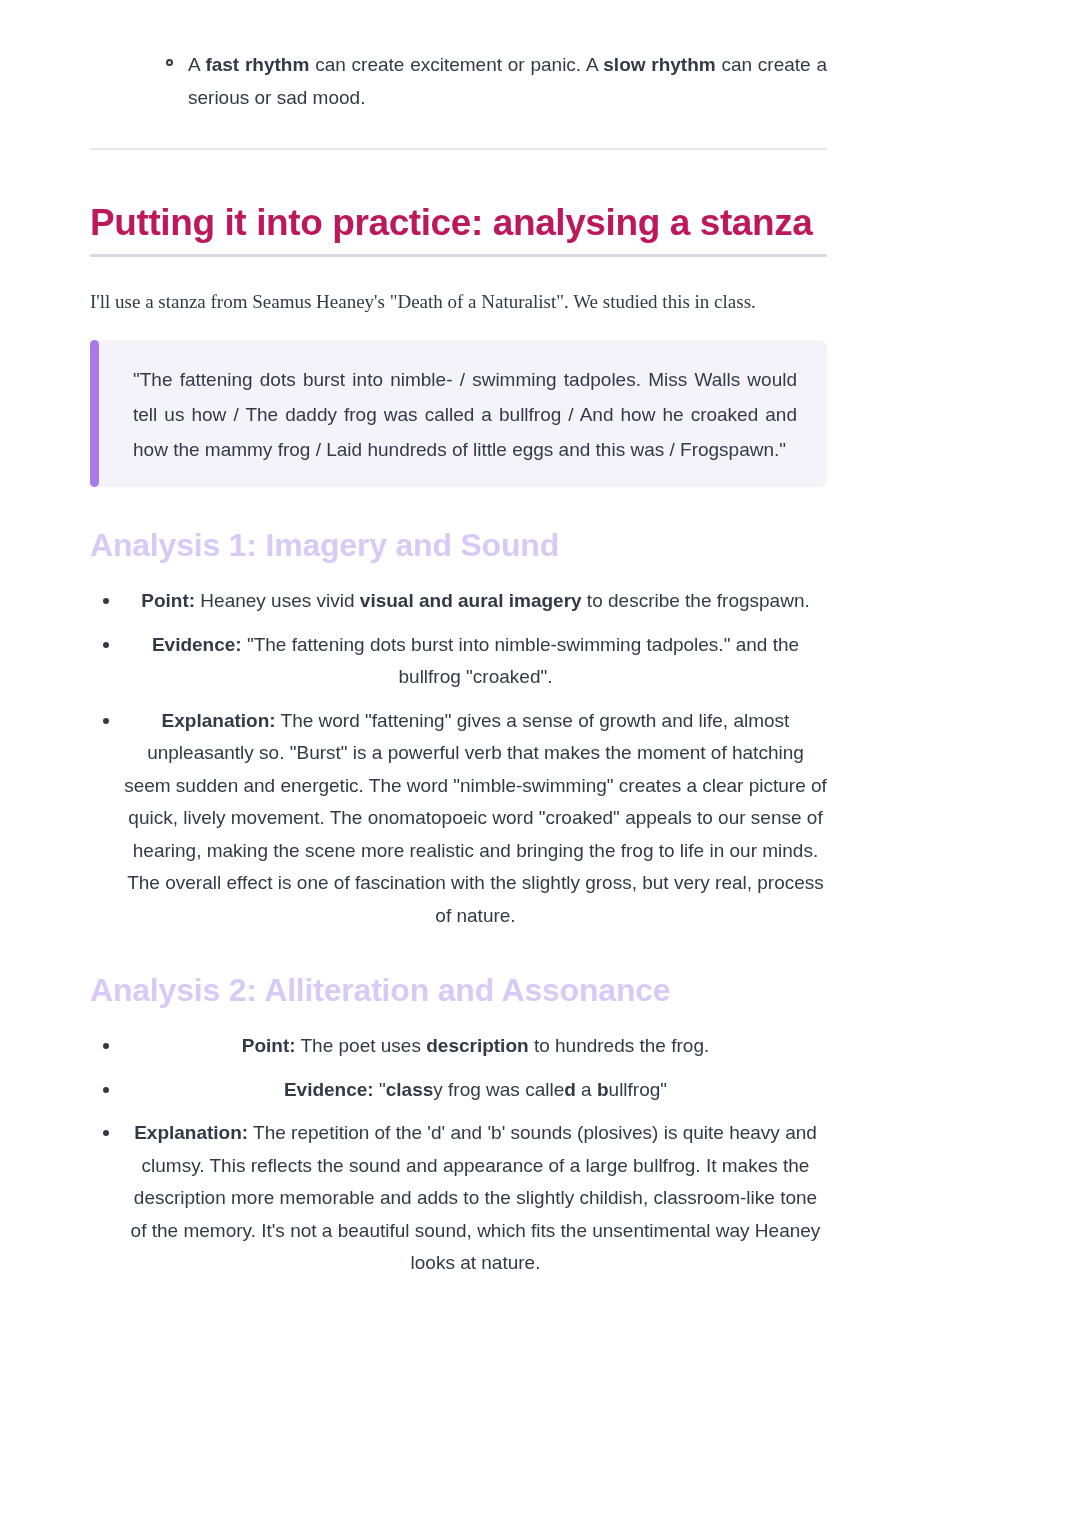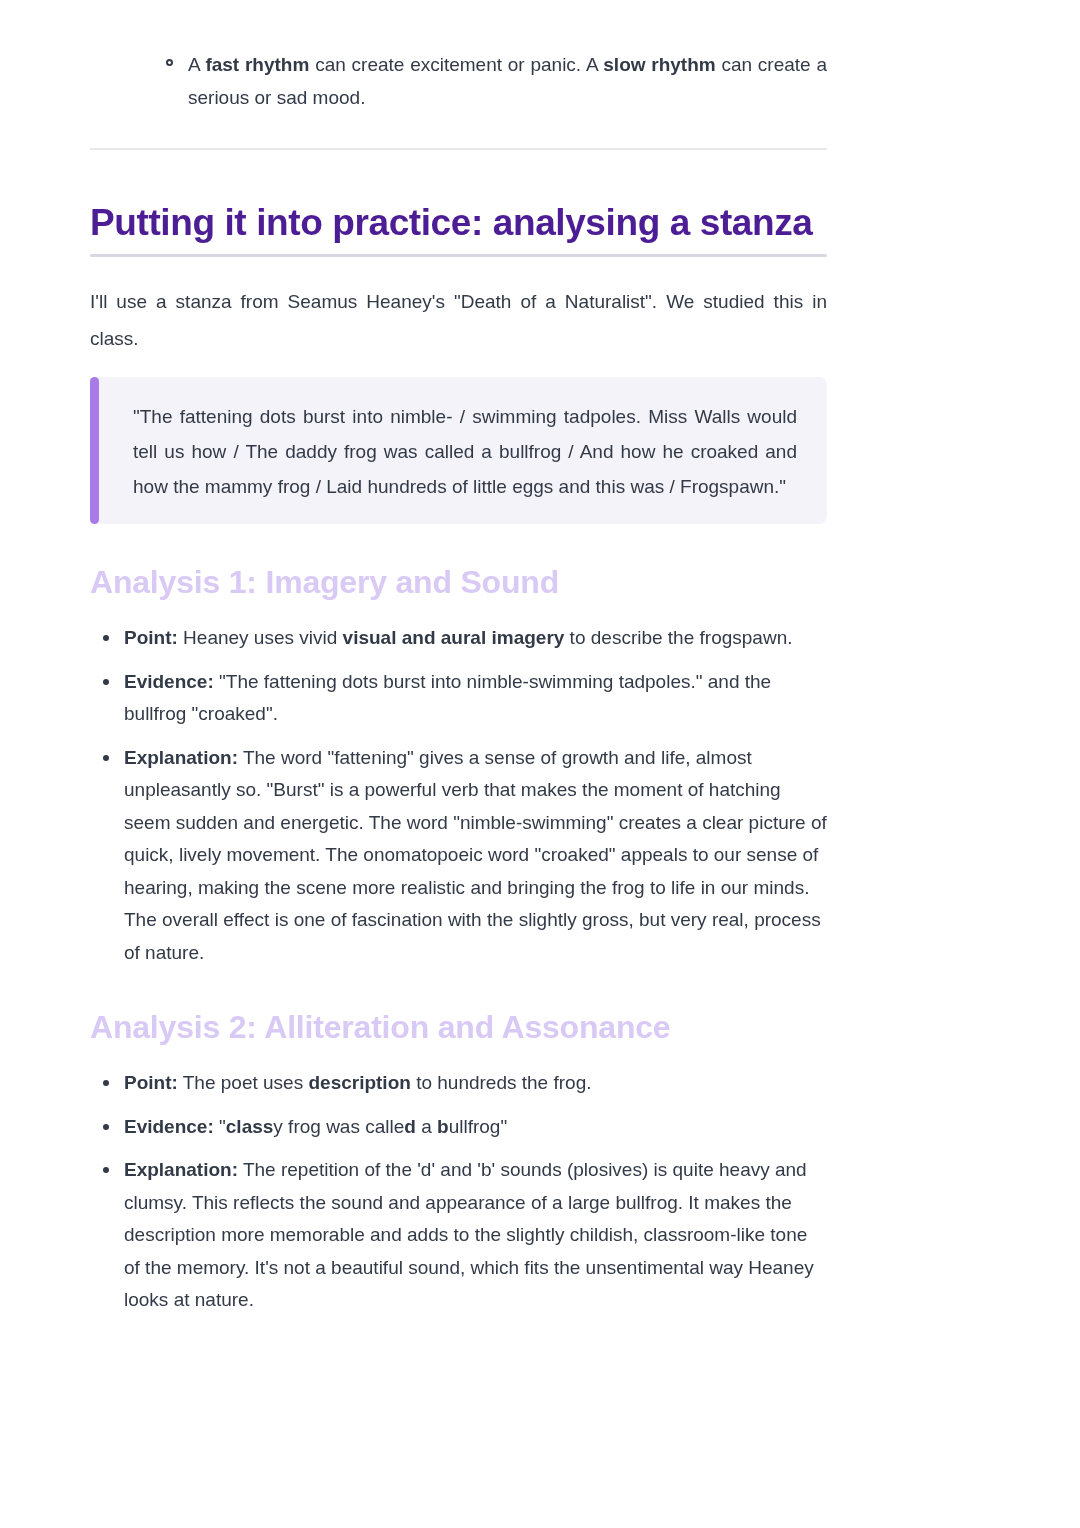--- a/index.html
+++ b/index.html
@@ -49,33 +49,34 @@
   .divider-gray {
     border: none;
     border-top: 2px solid #e7e8ec;
     margin: 34px 0 0 0;
   }
   h1.section-title {
     margin: 48px 0 0 0;
     font-size: 37px;
     line-height: 49px;
     font-weight: 700;
-    color: #4c1d95;
+    color: #be185d;
     letter-spacing: -0.4px;
   }
   .h1-rule {
     height: 3px;
     margin-top: 7px;
     background: #d9d7e3;
     border-radius: 2px;
   }
   .intro {
     margin-top: 26px;
     line-height: 37px;
     text-align: justify;
+    font-family: Liberation Serif, serif;
   }
   .quote {
     position: relative;
     margin-top: 20px;
     background: #f4f3f9;
     border-radius: 8px;
     padding: 22px 30px 20px 43px;
     line-height: 35px;
     text-align: justify;
   }
@@ -91,20 +92,21 @@
     font-size: 32px;
     line-height: 36px;
     font-weight: 700;
     color: #d8c9f5;
     letter-spacing: -0.2px;
   }
   ul.pee-list {
     list-style: none;
     margin: 22px 0 0 0;
     padding: 0;
+    text-align: center;
   }
   ul.pee-list li {
     position: relative;
     padding-left: 34px;
     line-height: 32.5px;
     margin-bottom: 11px;
   }
   ul.pee-list li .dot {
     position: absolute;
     left: 13px; top: 13px;

